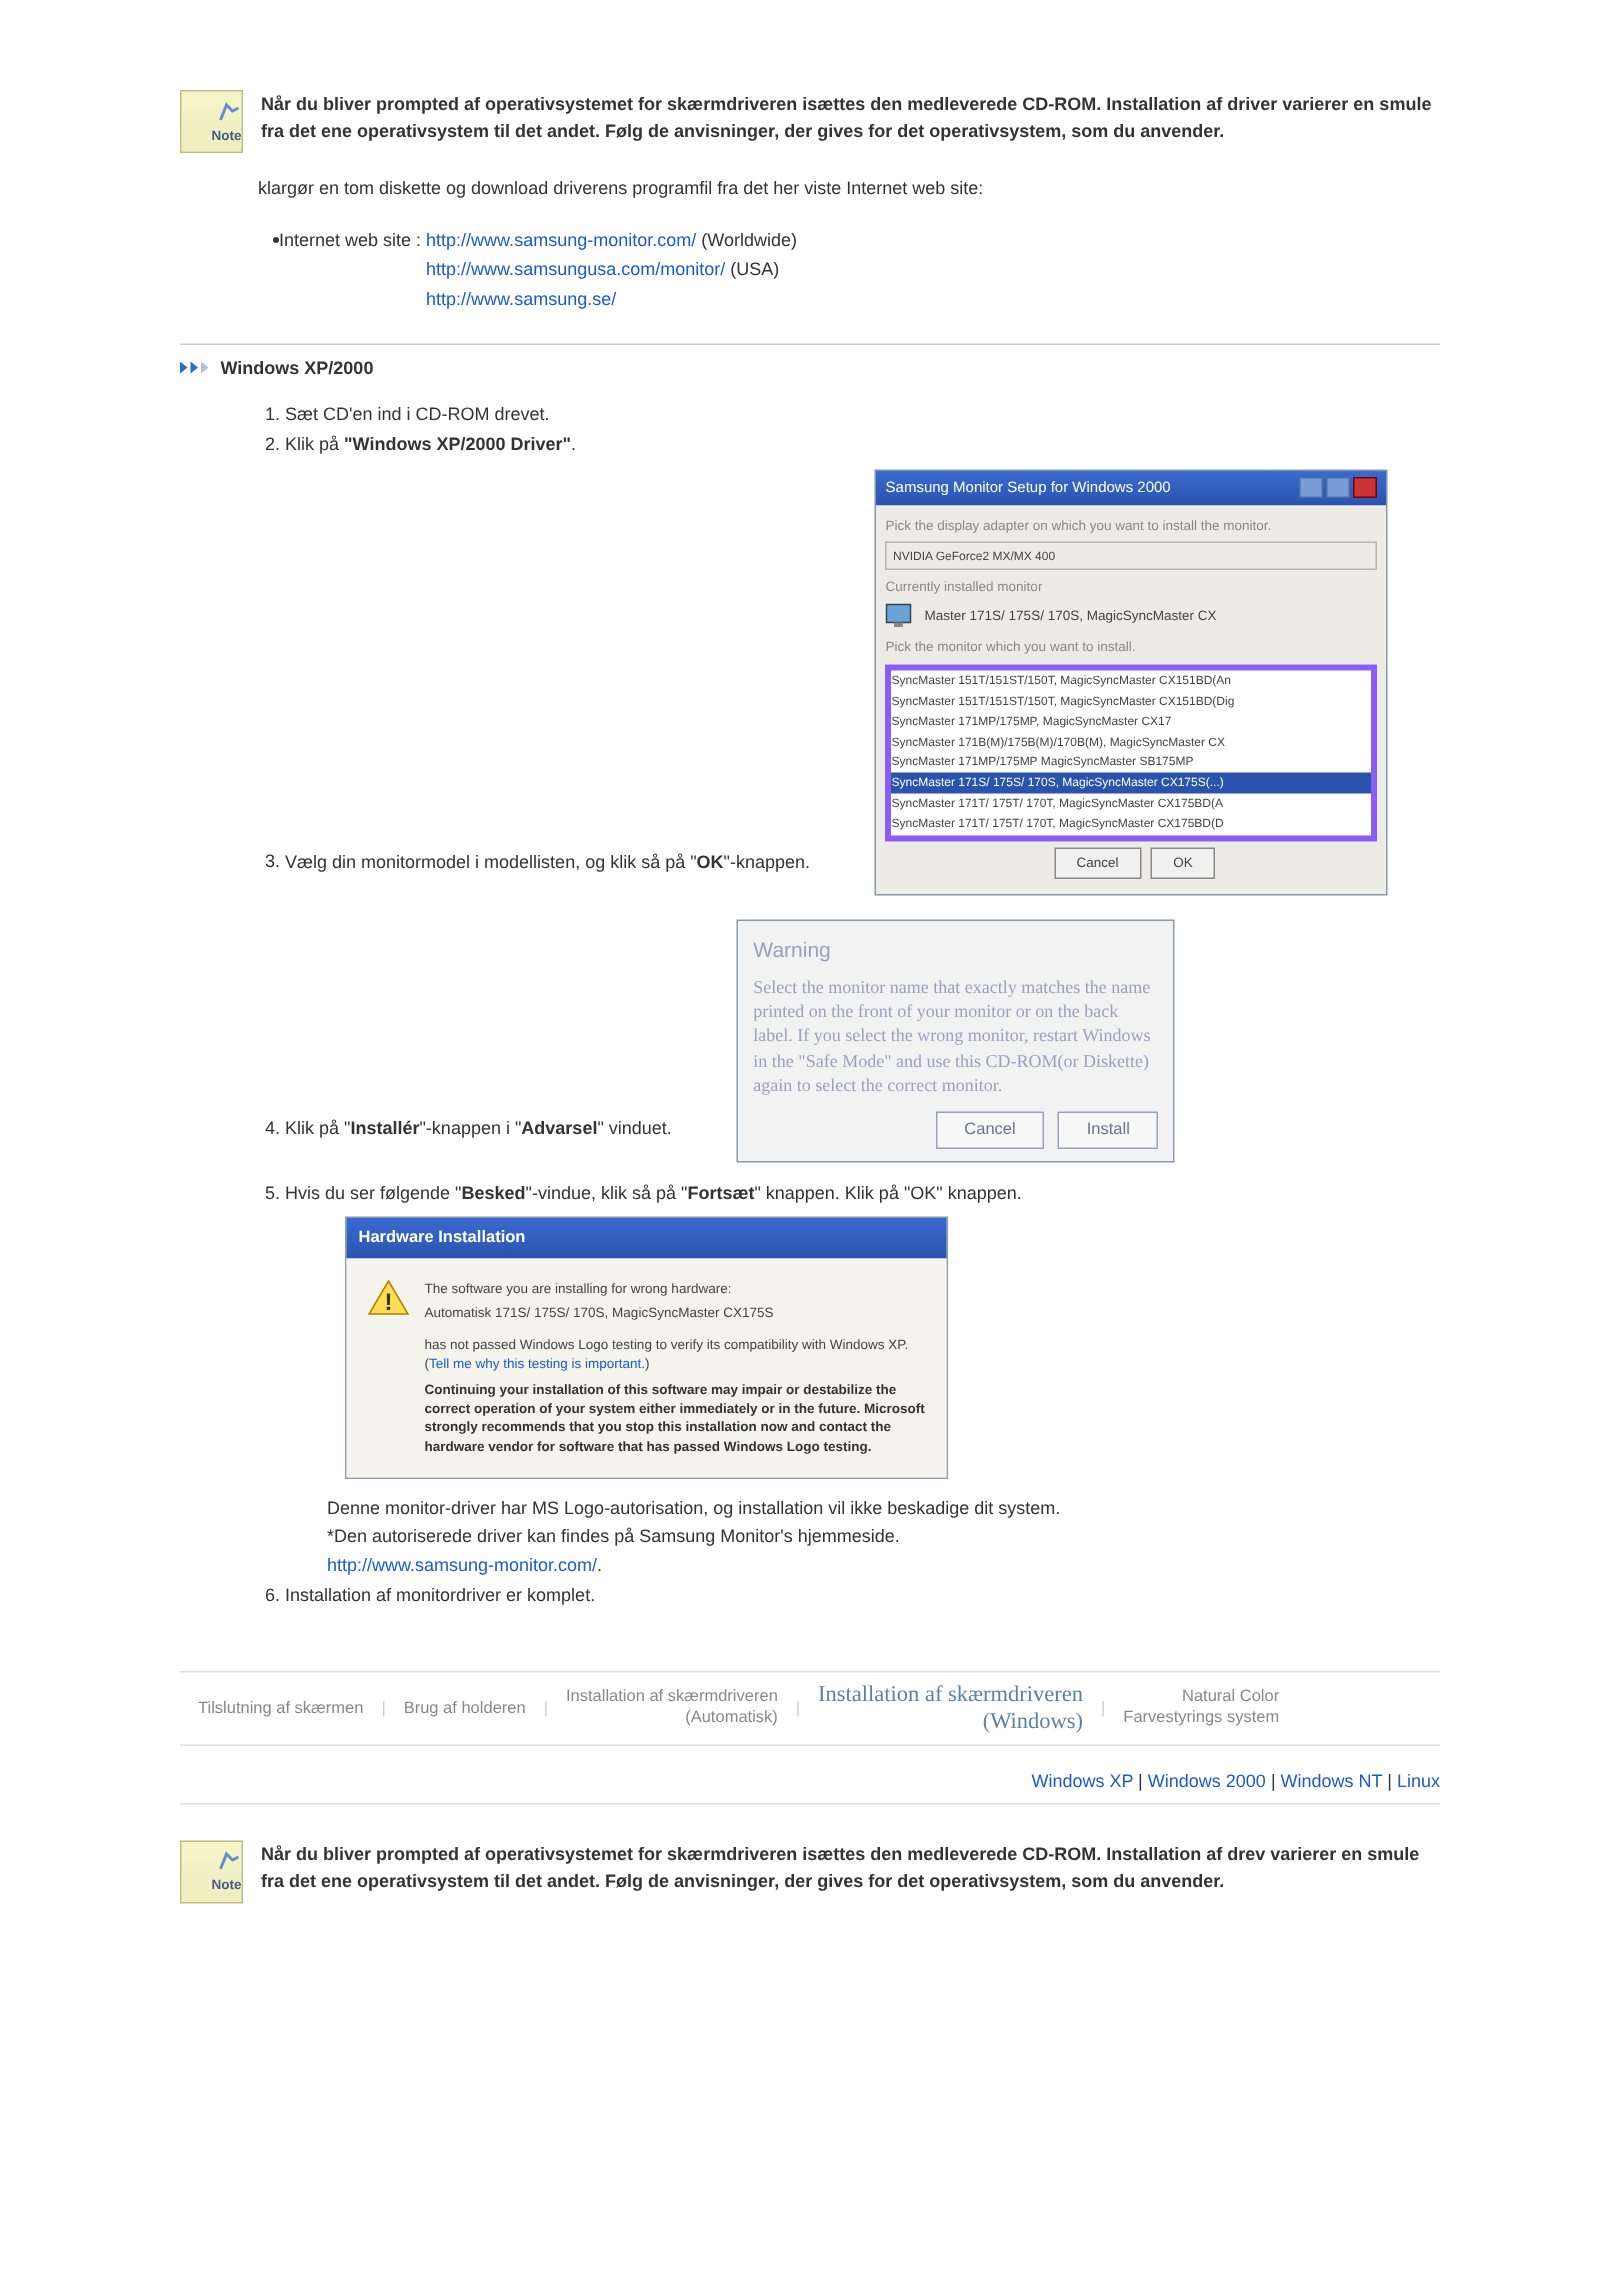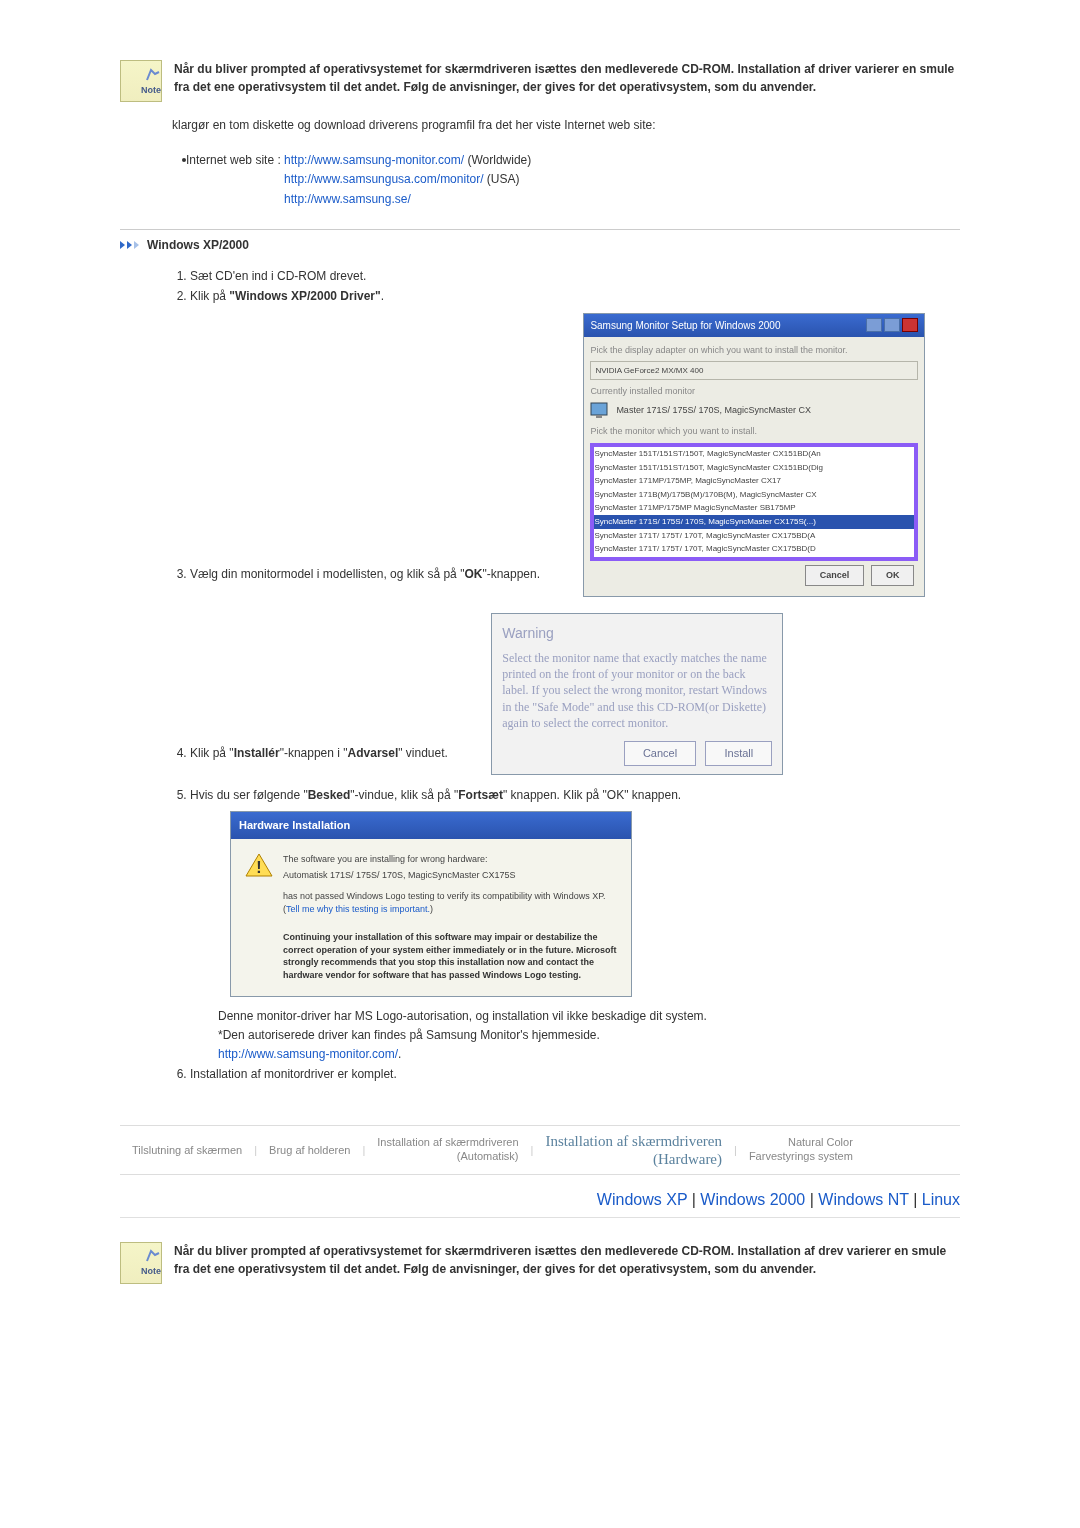--- a/index.html
+++ b/index.html
@@ -93,21 +93,21 @@
   .winbtn span:nth-child(2){background:#7b9dd6;border-color:#4a6fa8;}
   .ss1-body { background:#ecece4; padding:6px; font-size:9px; color:#444; }
   .ss1-body .grey{ color:#888;}
   .ss1-row{ border:1px solid #b5b5aa; margin:3px 0; padding:2px 4px; font-size:8px;}
   .listbox {
     border:4px solid #8b5cf6; background:#fff; height:110px; margin-top:4px;
     font-size:8px; padding:0; overflow:hidden;
   }
   .listbox .sel { background:#2a53ae; color:#fff; }
   .listbox div{white-space:nowrap;}
-  .btnrow{text-align:right;padding:4px;font-weight:bold;}
+  .btnrow{text-align:center;padding:4px;}
   .btnrow .btn{display:inline-block;background:#f0f0f0;border:1px solid #888;padding:2px 14px;font-size:9px;margin-left:4px;}
   .ss2 { width:290px; }
   .ss2-body{background:#f2f2f2;padding:8px 10px;}
   .warn-title{color:#9aa0c0;font-size:14px;margin-bottom:4px;}
   .warn-txt{color:#9aa0c0;font-size:12px;line-height:1.35;font-family:Verdana;}
   .ss2-btns{text-align:right;margin-top:10px;}
   .ss2-btns .btn{display:inline-block;border:1px solid #9aa0c0;color:#6a7295;padding:2px 18px;margin-left:6px;background:#f8f8f8;font-size:11px;}
   .ss3 { width:400px; }
   .ss3-title{background:linear-gradient(#3a6bd0,#2a53ae);color:#fff;font-size:11px;padding:4px 8px;font-weight:bold;}
   .ss3-body{background:#f4f4ec;padding:14px;font-size:9px;display:flex;gap:10px;}
@@ -130,21 +130,21 @@
     padding:6px 12px;
     color:#888;
     white-space:nowrap;
   }
   .tab-div { color:#ccc; }
   .tab.sub { line-height:1.2; text-align:left;}
   .tab.active { color:#5b829e; font-family:Georgia, serif; font-size:15px; }
   .linkrow {
     text-align:right;
     margin:16px 0 8px 0;
-    font-size:16px;
+    font-size:12px;
   }
   .linkrow a{color:#1a5bc9;text-decoration:none;}
   hr.soft{border:none;border-top:1px solid #e0e0e0;margin:8px 0 24px 0;}
   .after-step { margin-left: 28px; line-height:1.6; }
 </style>
 </head>
 <body>
 
 <div class="page">
 
@@ -257,21 +257,21 @@
                 <polygon points="14,1 27,23 1,23" fill="#ffdd55" stroke="#b08000" stroke-width="1"></polygon>
                 <text x="14" y="20" text-anchor="middle" font-size="16" font-weight="bold" fill="#333">!</text>
               </svg>
           </div>
           <div class="ss3-txt">
             <div>The software you are installing for wrong hardware:</div>
             <div style="margin:4px 0 8px 0">Automatisk 171S/ 175S/ 170S, MagicSyncMaster CX175S</div>
             <div>
               <span>has not passed Windows Logo testing to verify its compatibility with Windows XP. (</span><a>Tell me why this testing is important.</a><span>)</span>
             </div>
-            <div class="bb" style="margin-top:16px">Continuing your installation of this software may impair or destabilize the correct operation of your system either immediately or in the future. Microsoft strongly recommends that you stop this installation now and contact the hardware vendor for software that has passed Windows Logo testing.</div>
+            <div class="bb" style="margin-top:5px">Continuing your installation of this software may impair or destabilize the correct operation of your system either immediately or in the future. Microsoft strongly recommends that you stop this installation now and contact the hardware vendor for software that has passed Windows Logo testing.</div>
           </div>
         </div>
       </div>
       <div class="after-step">
         <span>Denne monitor-driver har MS Logo-autorisation, og installation vil ikke beskadige dit system.</span><br>
         <span>*Den autoriserede driver kan findes på Samsung Monitor's hjemmeside.</span><br>
         <a class="link">http://www.samsung-monitor.com/</a><span>.</span>
       </div>
     </li>
     <li>Installation af monitordriver er komplet.</li>
@@ -282,21 +282,21 @@
     <div class="tab-div">|</div>
     <div class="tab">Brug af holderen</div>
     <div class="tab-div">|</div>
     <div class="tab sub">
       <span>Installation af skærmdriveren</span><br>
       <span style="display:block;text-align:right">(Automatisk)</span>
     </div>
     <div class="tab-div">|</div>
     <div class="tab sub active">
       <span>Installation af skærmdriveren</span><br>
-      <span style="display:block;text-align:right">(Hardware)</span>
+      <span style="display:block;text-align:right">(Windows)</span>
     </div>
     <div class="tab-div">|</div>
     <div class="tab sub" style="text-align:right">
       <span>Natural Color</span><br>
       <span>Farvestyrings system</span>
     </div>
   </div>
 
   <div class="linkrow">
     <a>Windows XP</a><span> | </span><a>Windows 2000</a><span> | </span><a>Windows NT</a><span> | </span><a>Linux</a>

